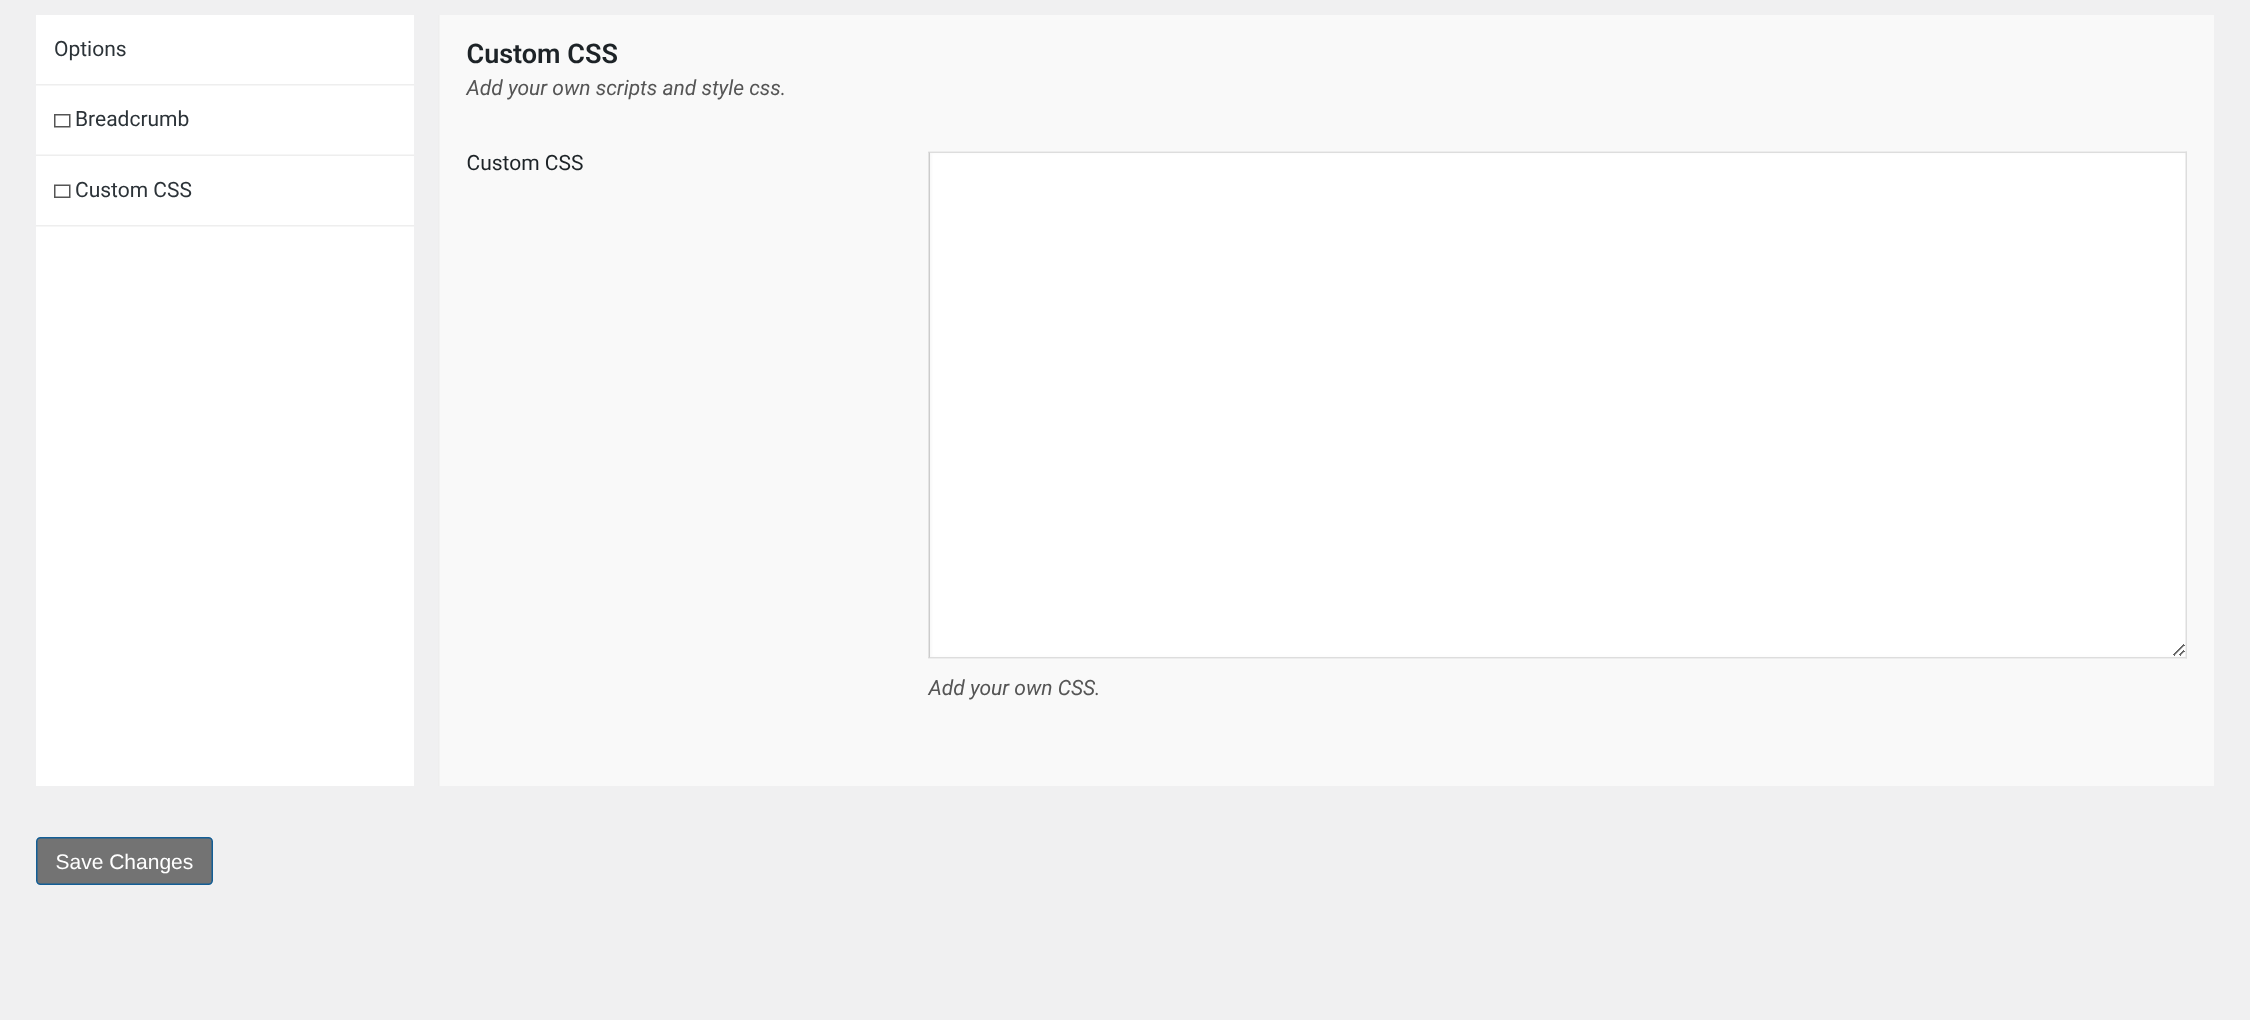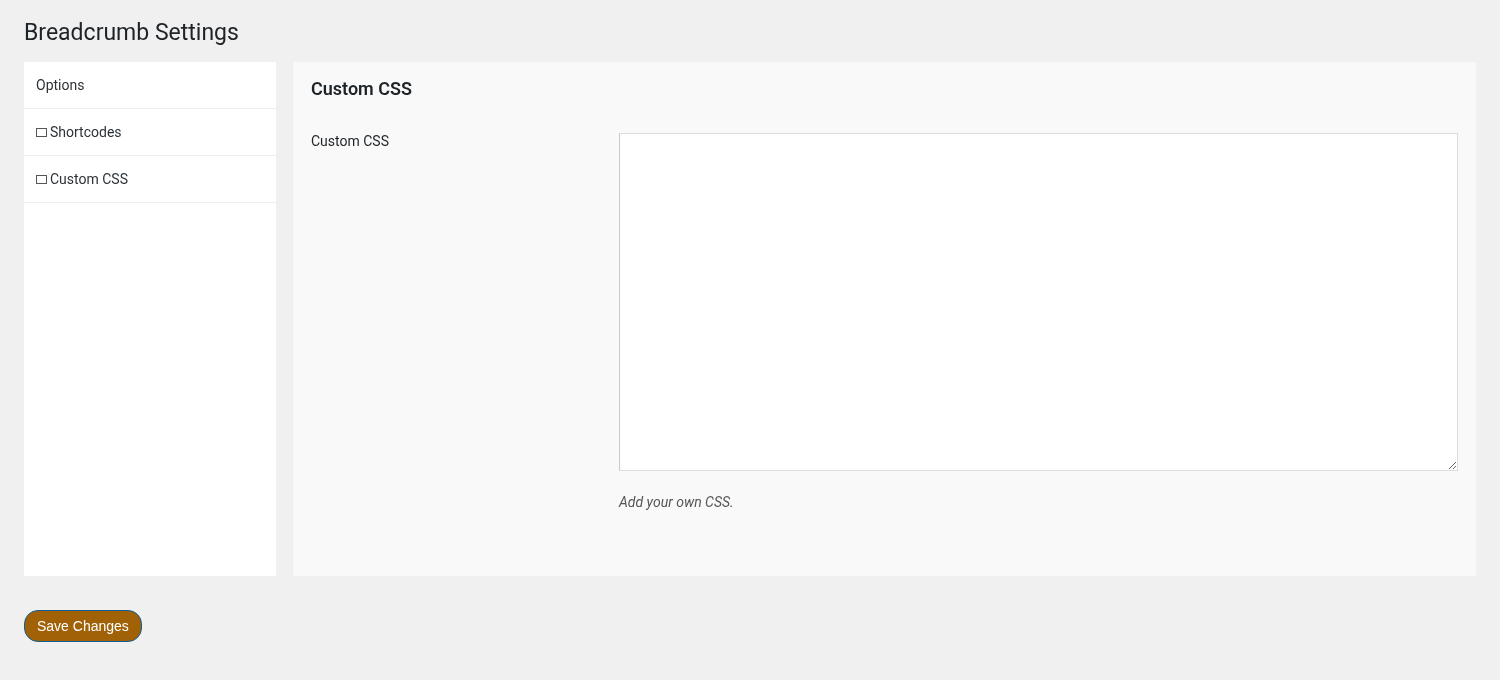--- a/index.html
+++ b/index.html
@@ -89,60 +89,60 @@
     border-left: 1px solid #ccc;
     resize: vertical;
     padding: 6px;
     font-family: monospace;
     font-size: 13px;
     box-shadow: inset 1px 0 2px rgba(0,0,0,0.03);
   }
   .field-hint {
     font-style: italic;
     color: #555;
-    margin-top: 20px;
+    margin-top: 8px;
     font-size: 14px;
   }
   .save-row {
     margin-top: 34px;
   }
   .save-button {
-    background: #a16207;
+    background: #737373;
     border: 1px solid #135e96;
     color: #fff;
     padding: 7px 12px;
     font-size: 14px;
-    border-radius: 14px;
+    border-radius: 3px;
     cursor: pointer;
   }
 </style>
 </head>
 <body>
 
 <div class="wrap">
-  <h1 class="page-title">Breadcrumb Settings</h1>
 
   <div class="panel">
 
     <div class="sidebar">
       <div class="sidebar-item">
         <span>Options</span>
       </div>
       <div class="sidebar-item">
         <span class="icon"></span>
-        <span>Shortcodes</span>
+        <span>Breadcrumb</span>
       </div>
       <div class="sidebar-item">
         <span class="icon"></span>
         <span>Custom CSS</span>
       </div>
     </div>
 
     <div class="main">
       <div class="section-title">Custom CSS</div>
+      <div class="section-desc">Add your own scripts and style css.</div>
 
       <div class="form-row">
         <div class="form-label">Custom CSS</div>
         <div class="form-field">
           <textarea class="css-textarea" style=""></textarea>
           <div class="field-hint">Add your own CSS.</div>
         </div>
       </div>
     </div>
 

